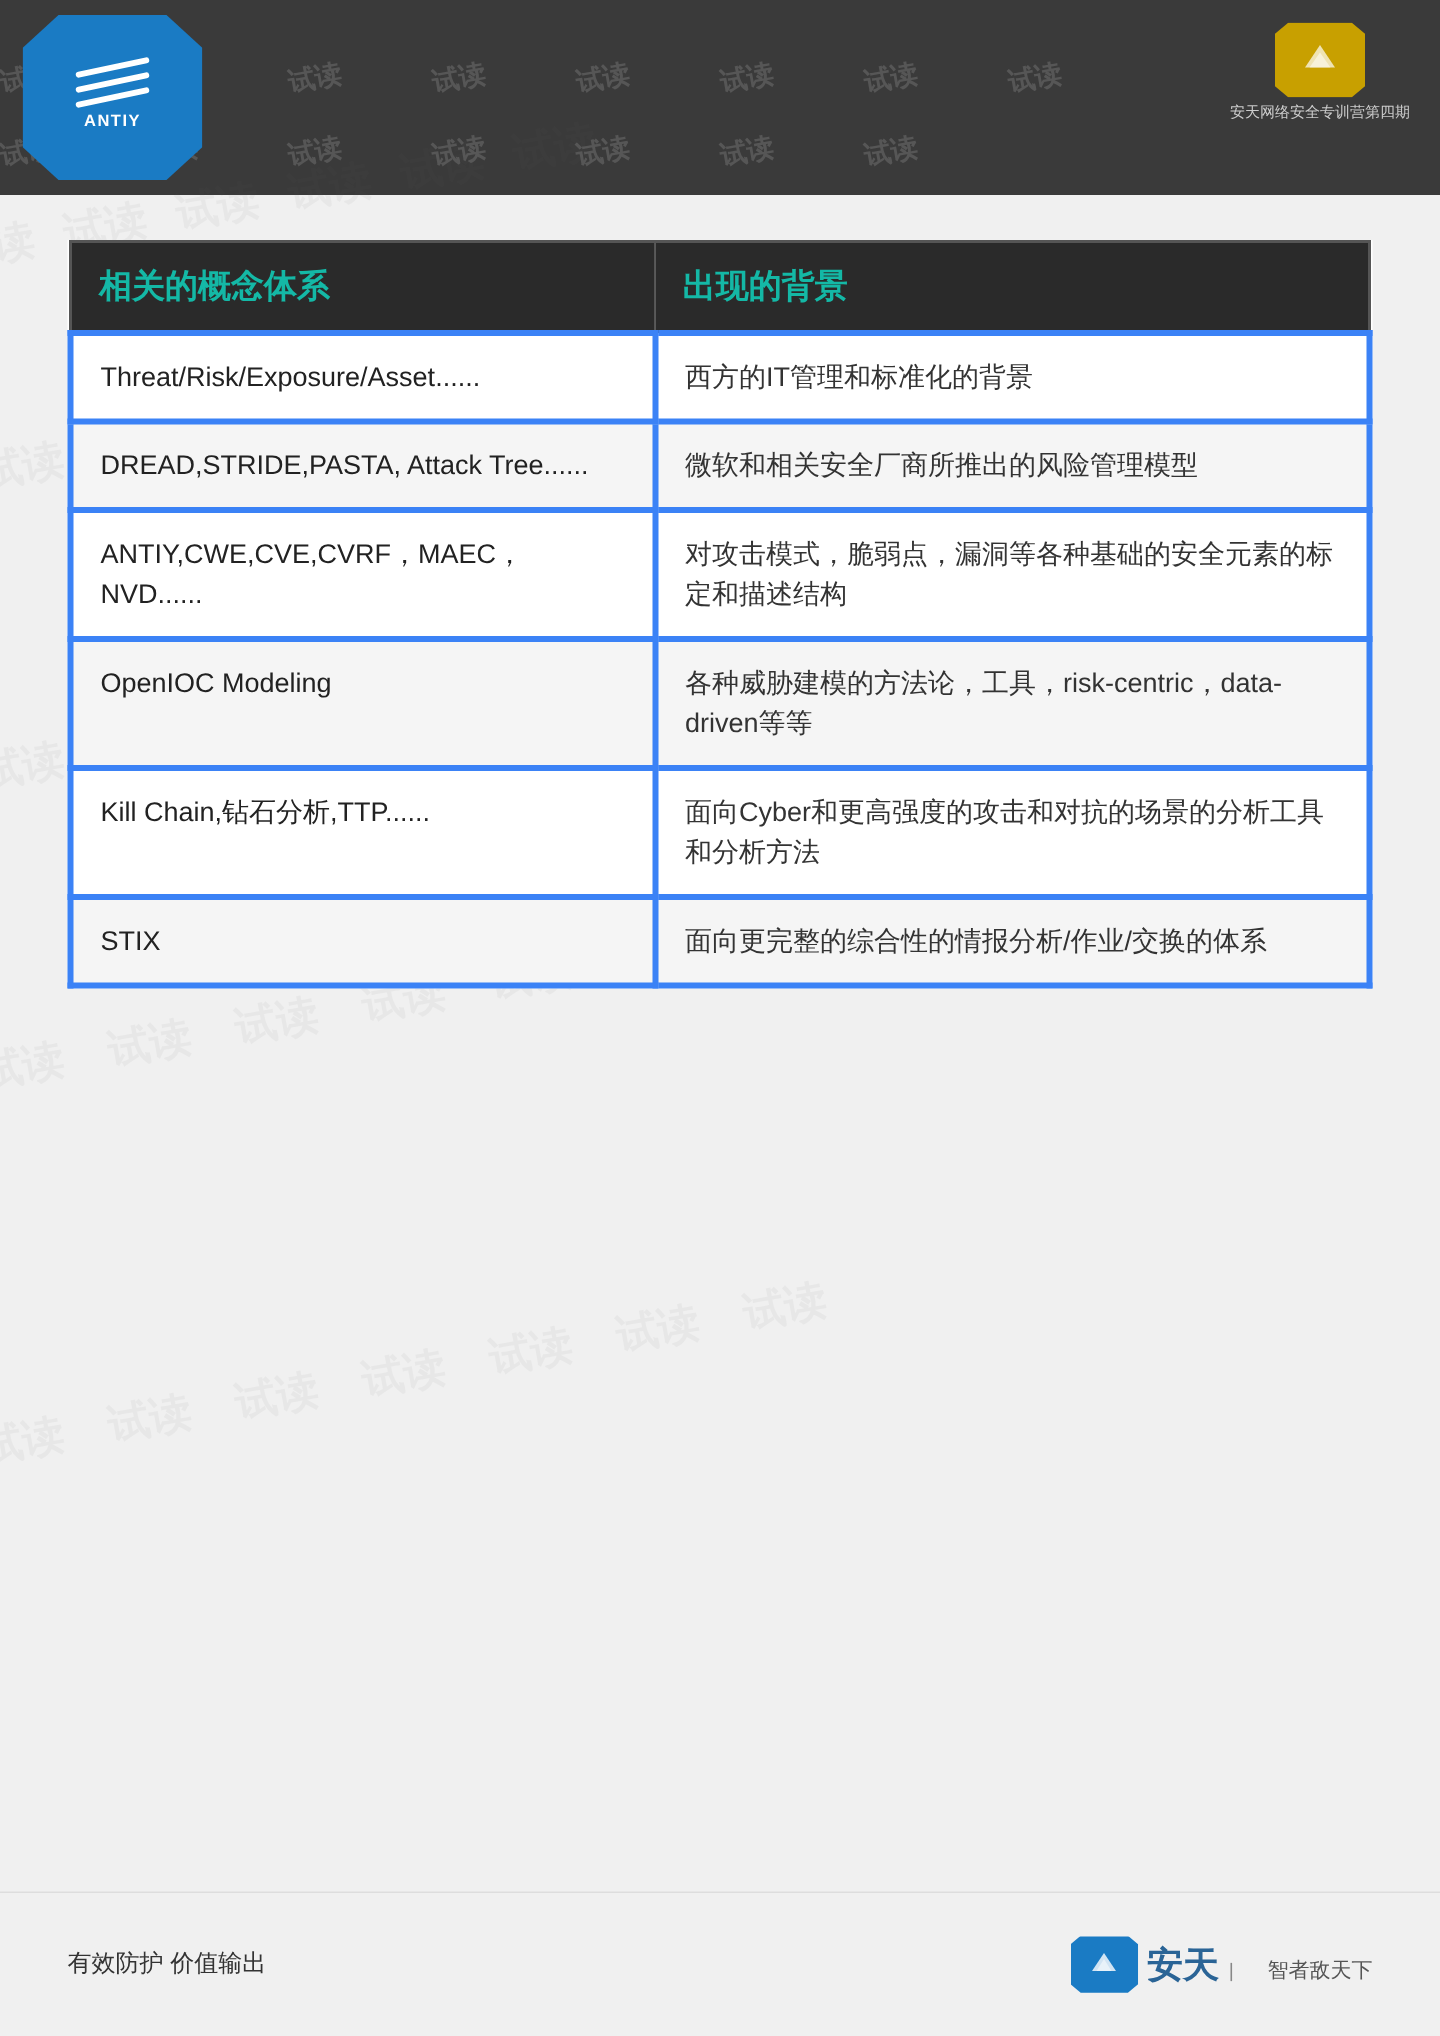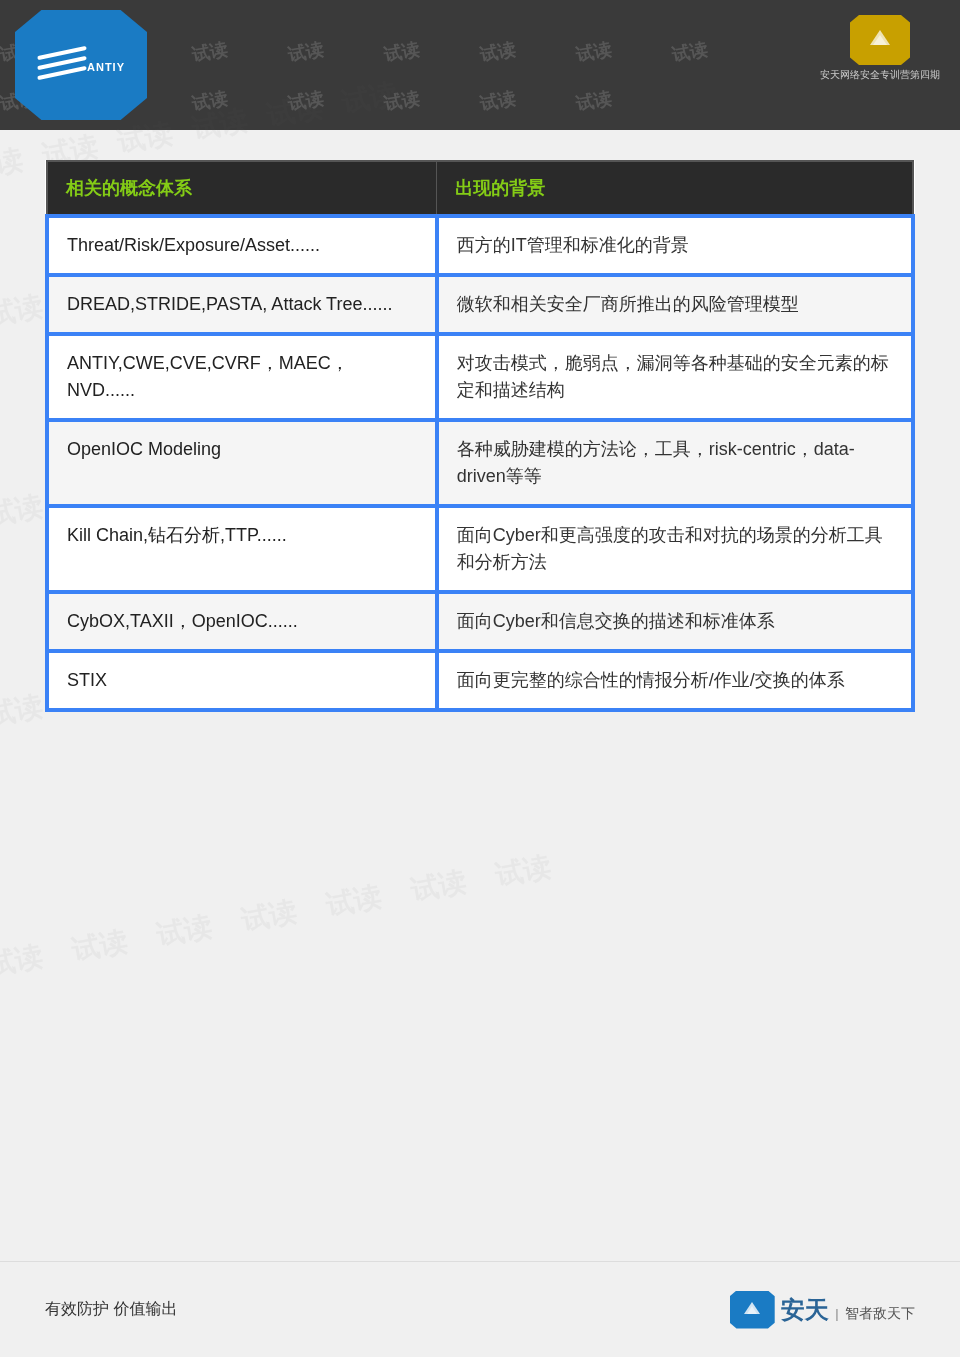--- a/index.html
+++ b/index.html
@@ -17,26 +17,26 @@
       width: 100%;
       height: 130px;
       background: #3a3a3a;
       position: relative;
       display: flex;
       align-items: center;
       overflow: hidden;
     }
 
     .header-logo {
-      width: 132px;
+      width: 120px;
       height: 110px;
       background: #1a7bc4;
       clip-path: polygon(20% 0%, 80% 0%, 100% 20%, 100% 80%, 80% 100%, 20% 100%, 0% 80%, 0% 20%);
       display: flex;
-      flex-direction: row;
+      flex-direction: column;
       align-items: center;
       justify-content: center;
       margin-left: 15px;
       z-index: 2;
     }
 
     .logo-lines {
       display: flex;
       flex-direction: column;
       gap: 6px;
@@ -127,23 +127,23 @@
     
     .content-table {
       width: 100%;
       border-collapse: collapse;
       background: white;
       border: 2px solid #555;
     }
 
     .content-table th {
       background: #2a2a2a;
-      color: #84cc16;
+      color: #14b8a6;
       padding: 14px 18px;
-      font-size: 18px;
+      font-size: 22px;
       font-weight: bold;
       text-align: left;
       border: 1px solid #555;
     }
 
     .content-table td {
       padding: 14px 18px;
       font-size: 18px;
       border: 4px solid #3b82f6;
       vertical-align: top;
@@ -208,20 +208,21 @@
 
     .footer-brand-text {
       font-size: 24px;
       font-weight: bold;
       color: #2a6496;
     }
 
     .footer-brand-sub {
       font-size: 14px;
       color: #555;
+      margin-left: 16px;
     }
   </style>
 </head>
 <body>
 
 <div class="header">
 
   <div class="watermark-container">
     <div class="watermark-row" style="margin-top:30px;">
       <span class="watermark-item">试读</span>
@@ -334,24 +335,20 @@
         </tr>
         <tr>
           <td class="col-left">OpenIOC Modeling</td>
           <td class="col-right">各种威胁建模的方法论，工具，risk-centric，data-driven等等</td>
         </tr>
         <tr>
           <td class="col-left">Kill Chain,钻石分析,TTP......</td>
           <td class="col-right">面向Cyber和更高强度的攻击和对抗的场景的分析工具和分析方法</td>
         </tr>
         <tr>
-          <td class="col-left">CybOX,TAXII，OpenIOC......</td>
-          <td class="col-right">面向Cyber和信息交换的描述和标准体系</td>
-        </tr>
-        <tr>
           <td class="col-left">STIX</td>
           <td class="col-right">面向更完整的综合性的情报分析/作业/交换的体系</td>
         </tr>
       </tbody>
   </table>
 </div>
 
 <div class="footer">
   <div class="footer-left">有效防护 价值输出</div>
   <div class="footer-right">

